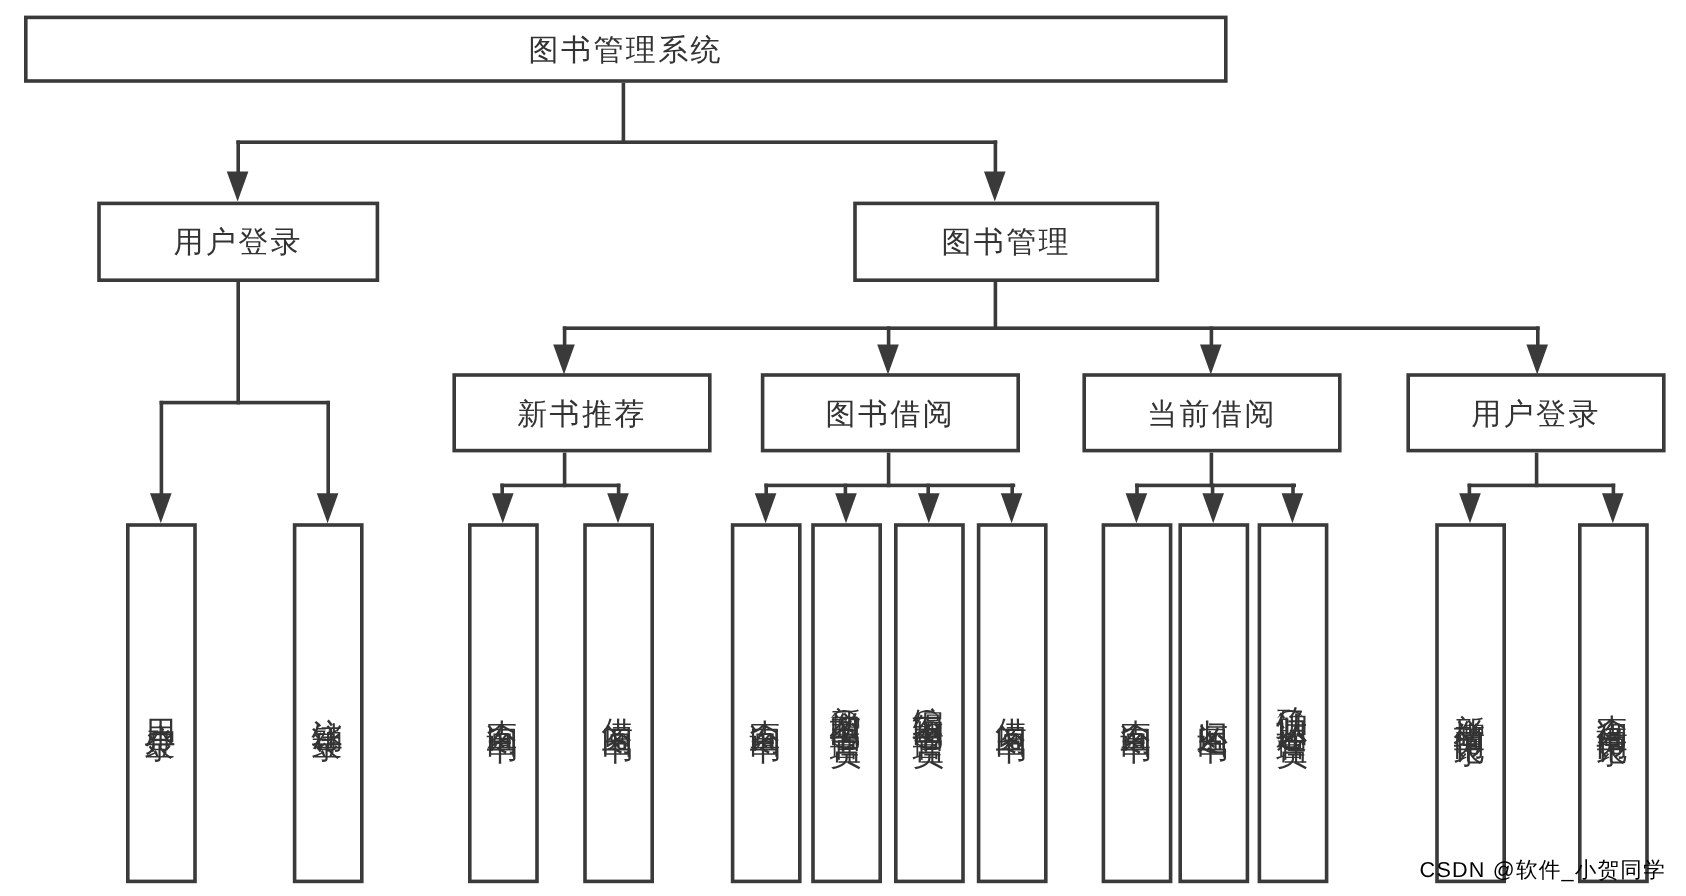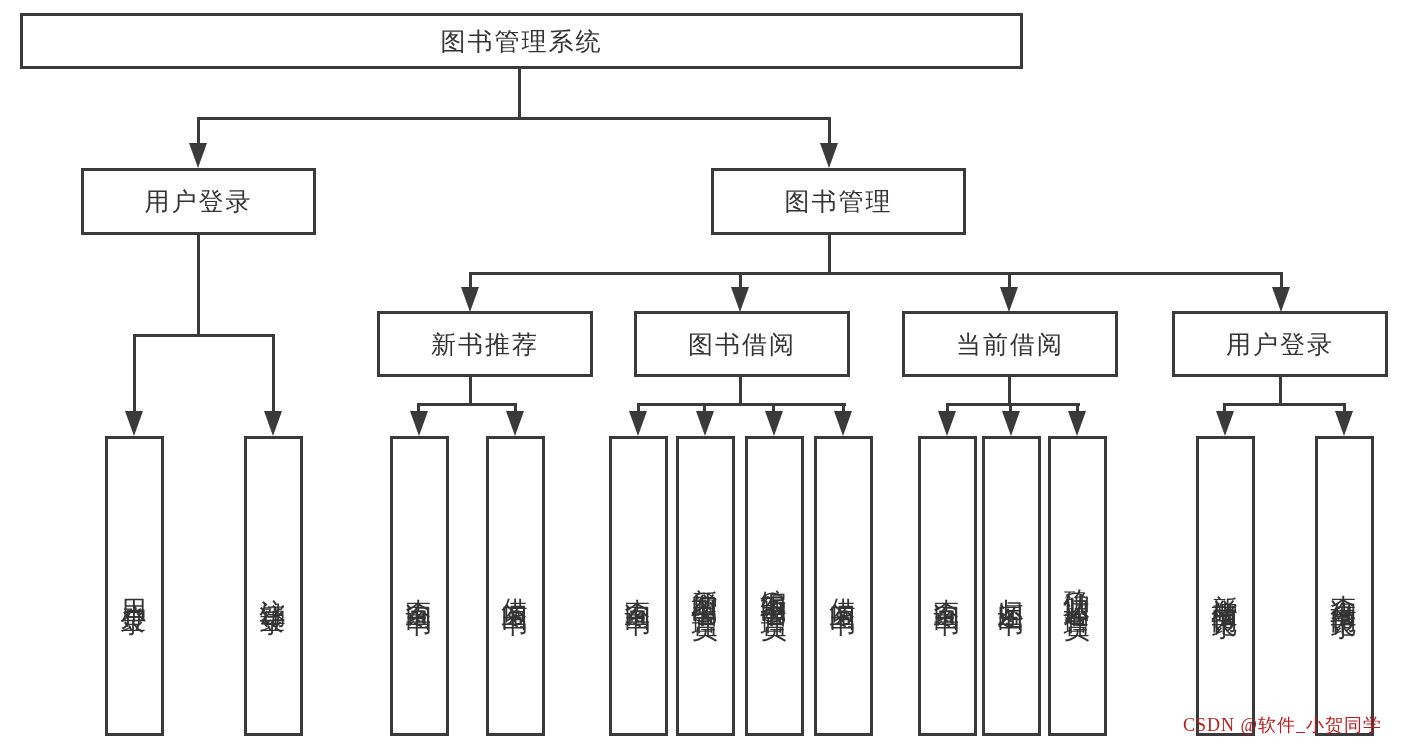--- a/index.html
+++ b/index.html
@@ -20,21 +20,21 @@
   }
   .h { position:absolute; height:3px; background:#3a3a3a; }
   .v { position:absolute; width:3px;  background:#3a3a3a; }
   .arw {
     position:absolute; width:0; height:0;
     border-left:9px solid transparent; border-right:9px solid transparent;
     border-top:25px solid #3a3a3a; z-index:2;
   }
   .wm {
     position:absolute; left:1183px; top:713px; z-index:5;
-    font-size:18px; letter-spacing:1px; color:#b91c1c; white-space:nowrap;font-family:Liberation Serif, serif;
+    font-size:18px; letter-spacing:1px; color:#000000; white-space:nowrap;
   }
 </style>
 </head>
 <body>
 
 <div class="canvas">
 
   <div class="box" style="left:20px;top:13px;width:1003px;height:56px">图书管理系统</div>
 
   <div class="v" style="left:518px;top:68px;height:52px"></div>

